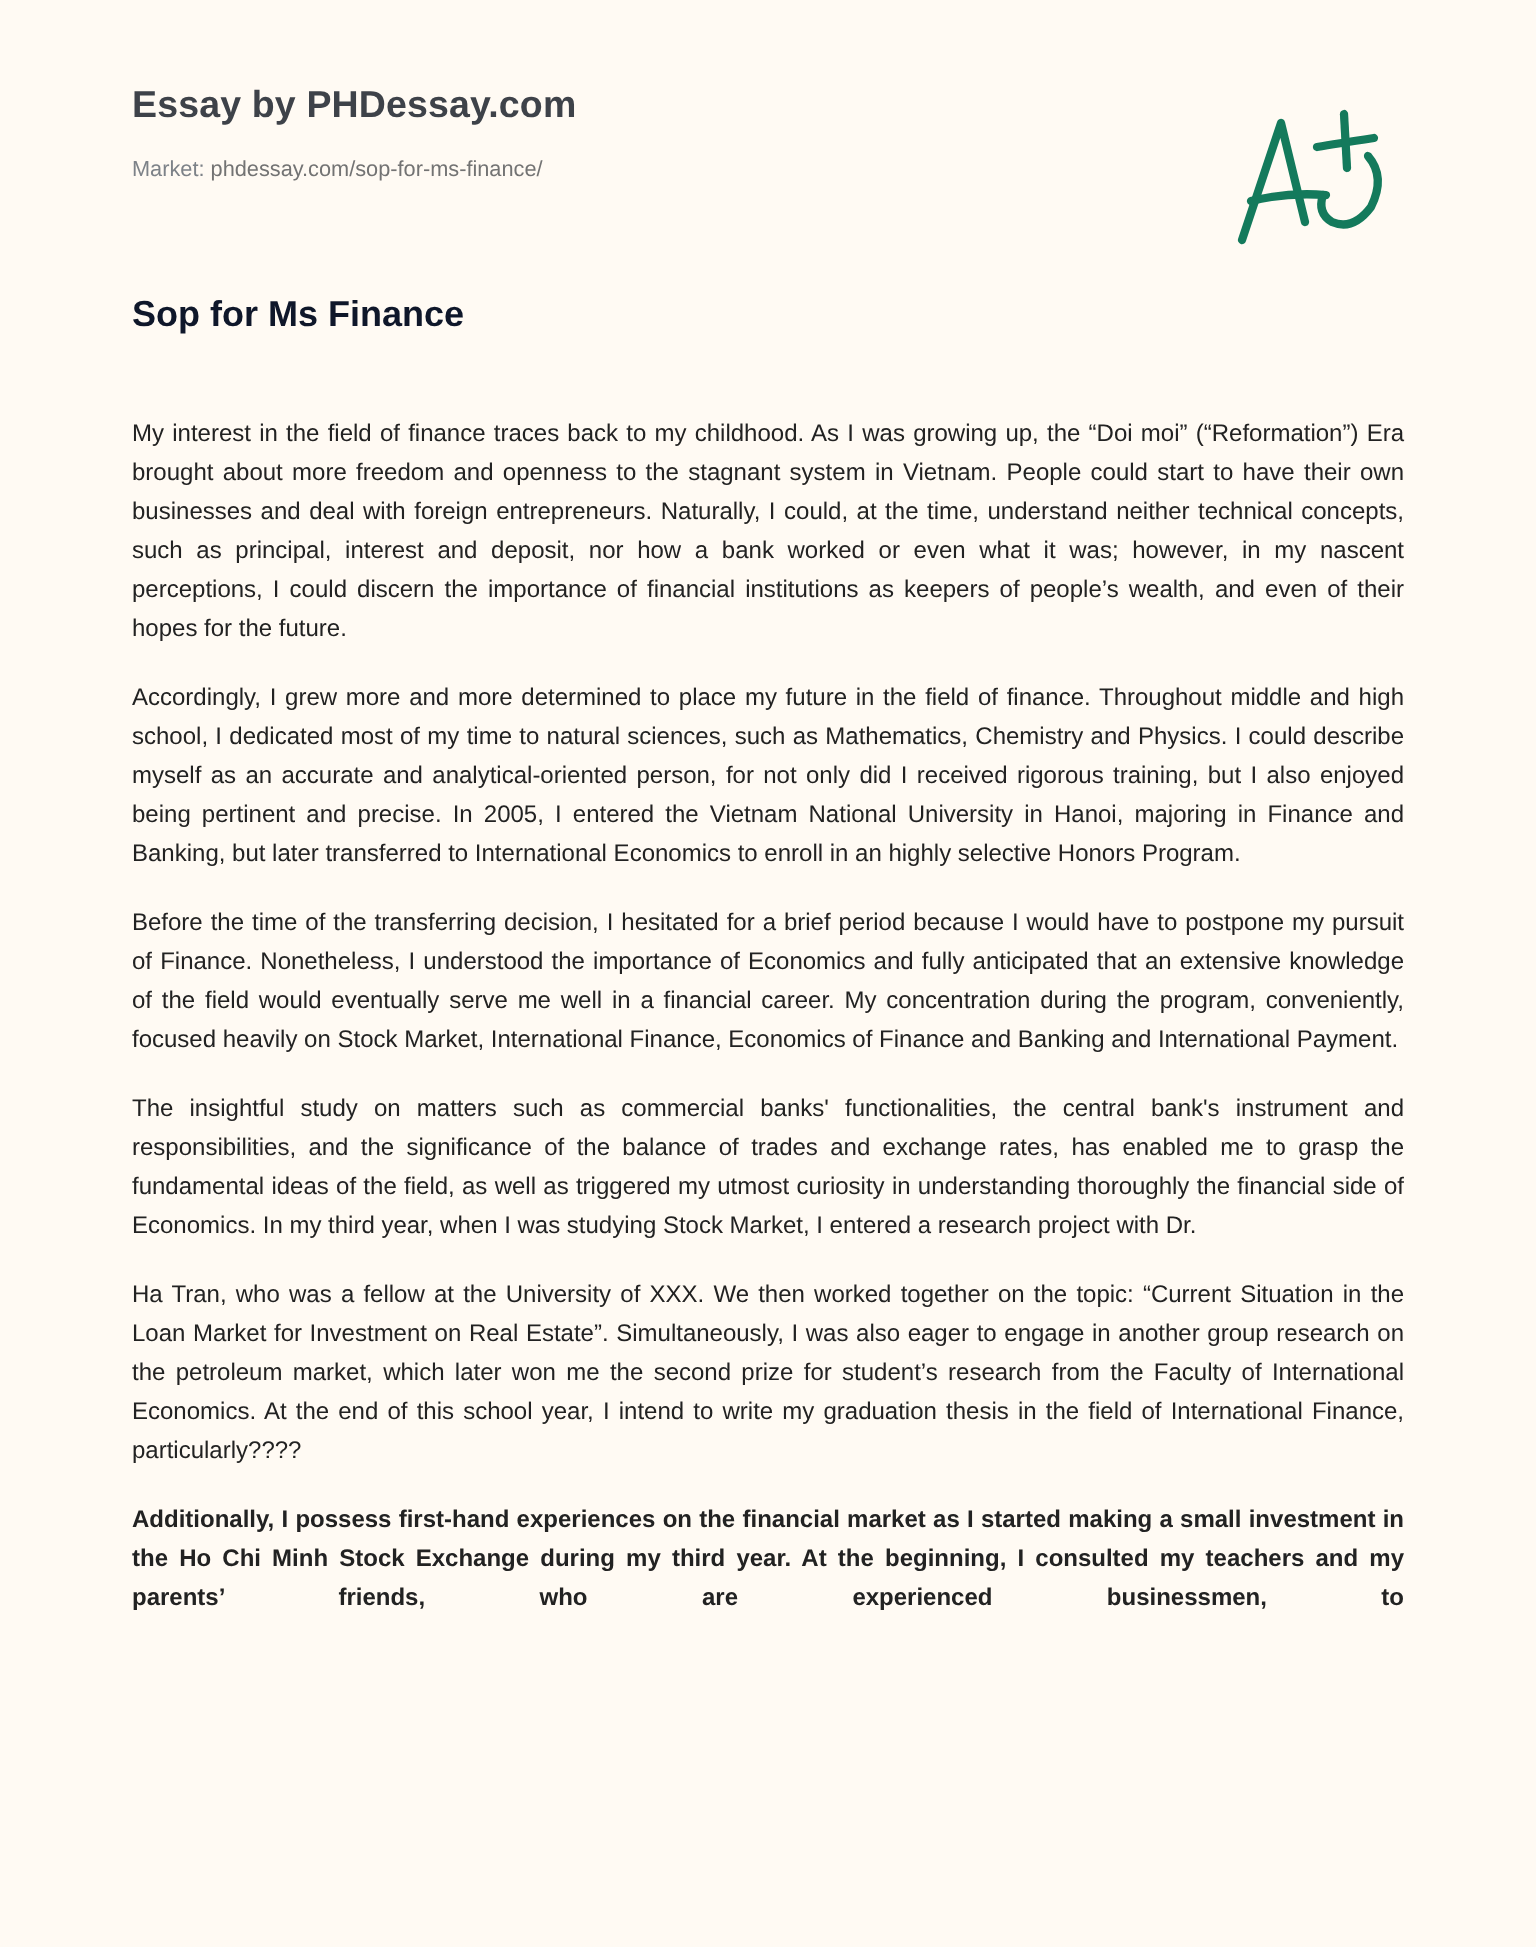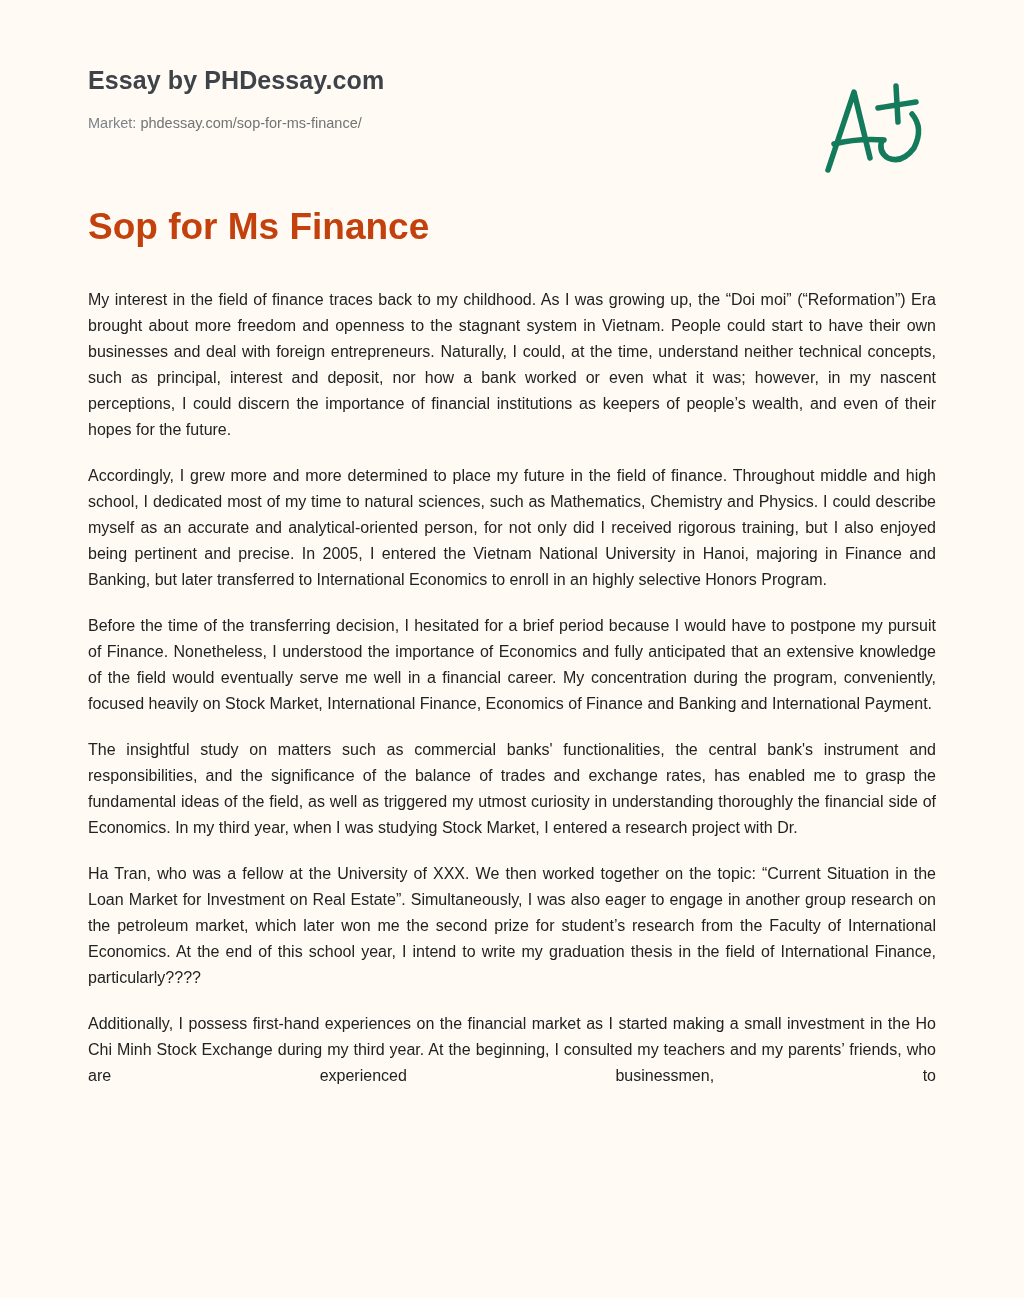--- a/index.html
+++ b/index.html
@@ -8,27 +8,27 @@
     background: #fffaf3;
     font-family: "Liberation Sans", "DejaVu Sans", sans-serif;
     color: #1d1d1f;
     position: relative;
   }
   .header { position: absolute; left: 88px; top: 50px; }
   .site-title { font-size: 25px; font-weight: bold; color: #3e4249; margin: 0; letter-spacing: 0.1px; }
   .source { margin-top: 20px; font-size: 14.5px; color: #7d8288; }
   .source a { color: #737373; text-decoration: none; }
   .logo { position: absolute; left: 820px; top: 62px; width: 110px; height: 100px; }
-  .title { position: absolute; left: 88px; top: 190px; margin: 0; font-size: 37px; font-weight: bold; color: #c2410c; }
+  .title { position: absolute; left: 88px; top: 190px; margin: 0; font-size: 24px; font-weight: bold; color: #0f172a; }
   .content { position: absolute; left: 88px; top: 271px; width: 848px; }
   .content p {
     margin: 0 0 20px 0; font-size: 16px; line-height: 26px;
     text-align: justify; color: #222;
   }
-  .fade-wrap { height: 1250px; overflow: hidden; position: absolute; top: 16px; left: 0; width: 968px; }
+  .fade-wrap { height: 1250px; overflow: hidden; position: absolute; top: 6px; left: 0; width: 968px; }
 </style>
 </head>
 <body>
 
 <div class="fade-wrap">
   <div class="header">
     <h2 class="site-title">Essay by PHDessay.com</h2>
     <div class="source">
       <span>Market:</span>
       <a>phdessay.com/sop-for-ms-finance/</a>
@@ -46,15 +46,15 @@
   </svg>
 
   <h1 class="title">Sop for Ms Finance</h1>
 
   <div class="content">
     <p>My interest in the field of finance traces back to my childhood. As I was growing up, the “Doi moi” (“Reformation”) Era brought about more freedom and openness to the stagnant system in Vietnam. People could start to have their own businesses and deal with foreign entrepreneurs. Naturally, I could, at the time, understand neither technical concepts, such as principal, interest and deposit, nor how a bank worked or even what it was; however, in my nascent perceptions, I could discern the importance of financial institutions as keepers of people’s wealth, and even of their hopes for the future.</p>
     <p>Accordingly, I grew more and more determined to place my future in the field of finance. Throughout middle and high school, I dedicated most of my time to natural sciences, such as Mathematics, Chemistry and Physics. I could describe myself as an accurate and analytical-oriented person, for not only did I received rigorous training, but I also enjoyed being pertinent and precise. In 2005, I entered the Vietnam National University in Hanoi, majoring in Finance and Banking, but later transferred to International Economics to enroll in an highly selective Honors Program.</p>
     <p>Before the time of the transferring decision, I hesitated for a brief period because I would have to postpone my pursuit of Finance. Nonetheless, I understood the importance of Economics and fully anticipated that an extensive knowledge of the field would eventually serve me well in a financial career. My concentration during the program, conveniently, focused heavily on Stock Market, International Finance, Economics of Finance and Banking and International Payment.</p>
     <p>The insightful study on matters such as commercial banks' functionalities, the central bank's instrument and responsibilities, and the significance of the balance of trades and exchange rates, has enabled me to grasp the fundamental ideas of the field, as well as triggered my utmost curiosity in understanding thoroughly the financial side of Economics. In my third year, when I was studying Stock Market, I entered a research project with Dr.</p>
     <p>Ha Tran, who was a fellow at the University of XXX. We then worked together on the topic: “Current Situation in the Loan Market for Investment on Real Estate”. Simultaneously, I was also eager to engage in another group research on the petroleum market, which later won me the second prize for student’s research from the Faculty of International Economics. At the end of this school year, I intend to write my graduation thesis in the field of International Finance, particularly????</p>
-    <p style="text-align-last: justify;">Additionally, I possess first-hand experiences on the financial market as I started making a small investment in the Ho Chi Minh Stock Exchange during my third year. At the beginning, I consulted my teachers and my parents’ friends, who are experienced businessmen, to</p>
+    <p style="text-align-last: justify; font-weight: bold;">Additionally, I possess first-hand experiences on the financial market as I started making a small investment in the Ho Chi Minh Stock Exchange during my third year. At the beginning, I consulted my teachers and my parents’ friends, who are experienced businessmen, to</p>
   </div>
 </div>
 
 </body></html>

